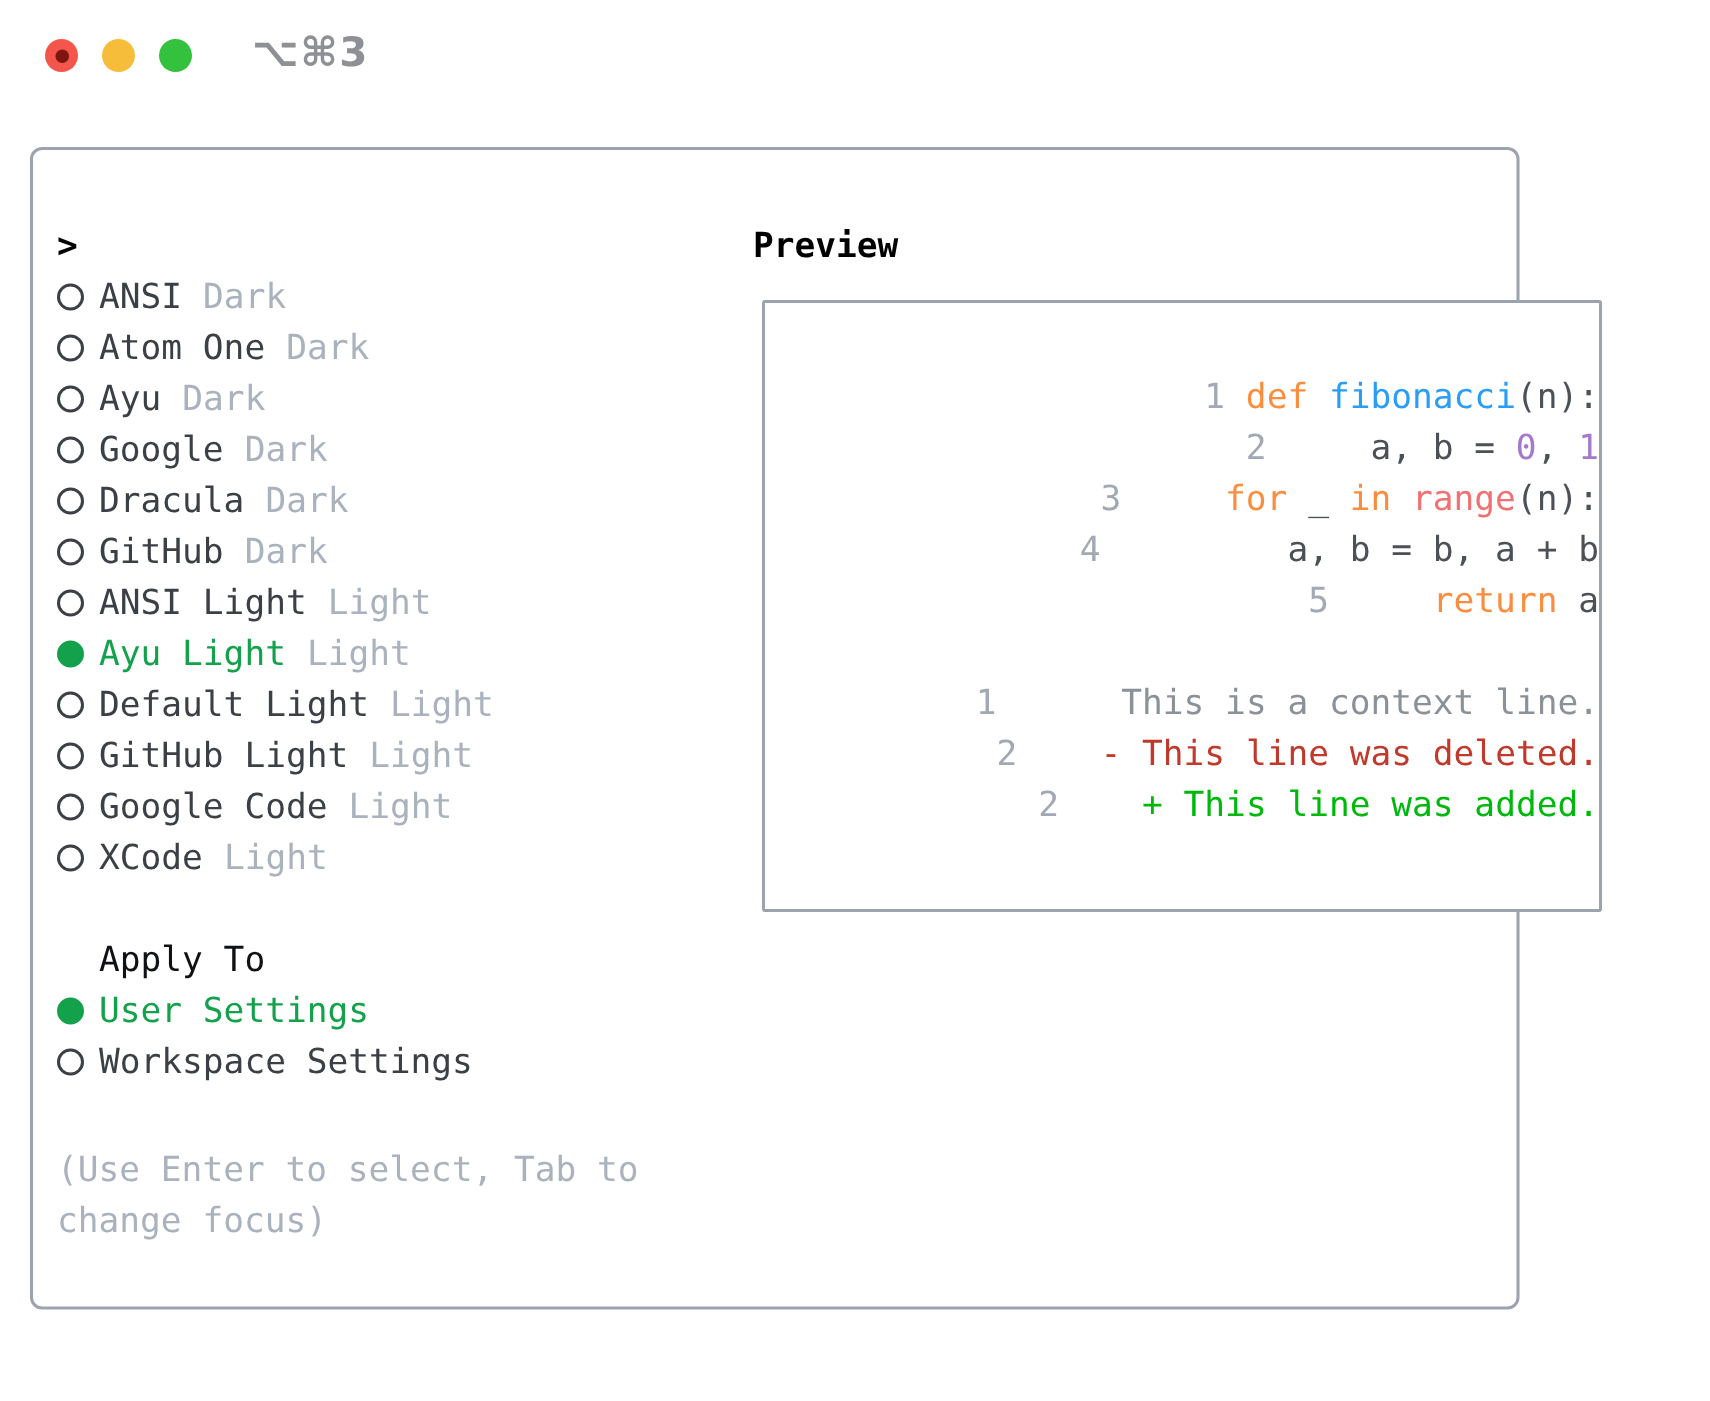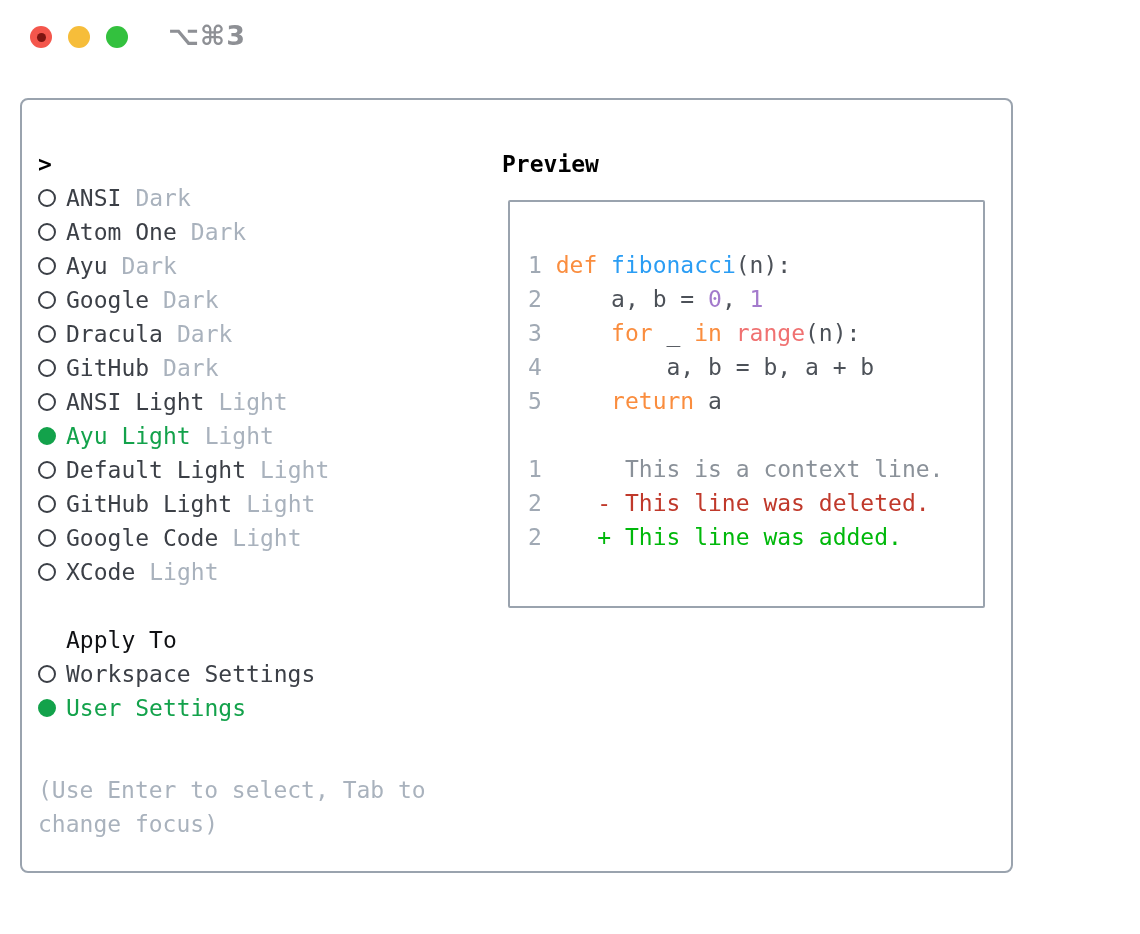--- a/index.html
+++ b/index.html
@@ -35,32 +35,32 @@
   .circle{width:14px;height:14px;border:2px solid var(--item,#3b3f46);border-radius:50%;box-sizing:content-box;}
   .circle.filled{background:var(--accent,#13a24b);border-color:var(--accent,#13a24b);}
   .header-text{color:var(--heading,#000);font-weight:700;}
   .item-name{color:var(--item,#3b3f46);}
   .item-name.selected{color:var(--accent,#13a24b);}
   .item-tag{color:var(--muted,#a9b2bd);margin-left:14px;}
   .left-col{position:absolute;left:16px;top:47px;}
   .apply-section{margin-top:34px;text-align:center;}
   .apply-label{padding-left:28px;color:#101114;}
   .hint{
-    margin-top:48px;width:410px;font-size:23px;line-height:34px;
+    margin-top:38px;width:410px;font-size:23px;line-height:34px;
     color:var(--muted,#a9b2bd);white-space:normal;word-wrap:break-word;
   }
   
   .preview-header{
     position:absolute;left:480px;top:47px;height:34px;display:flex;align-items:center;
     font-size:23px;font-weight:700;color:var(--heading,#000);
   }
   .preview-box{
-    position:absolute;left:486px;top:100px;width:477px;height:408px;
+    position:absolute;left:486px;top:100px;width:560px;height:408px;
     border:2px solid var(--border,#9aa3ae);border-radius:2px;box-sizing:border-box;
-    background:#fff;overflow:hidden;
+    background:#fff;overflow:hidden;text-align:right;
   }
   .code{padding:46px 0 0 18px;font-size:23px;line-height:34px;white-space:pre;}
   .code-line{height:34px;}
   .s-num{color:var(--linenum,#a0a9b4);}
   .s-kw{color:var(--kw,#fa8d3e);}
   .s-fn{color:var(--fn,#2a9df4);}
   .s-pl{color:var(--pl,#4c5158);}
   .s-lit{color:var(--lit,#a37acc);}
   .s-bi{color:var(--bi,#f07171);}
   .s-ctx{color:var(--ctx,#8a9199);}
@@ -101,22 +101,22 @@
           <div class="row"><span class="bullet-cell"><span class="circle"></span></span><span class="item-name">GitHub Light</span><span class="item-tag">Light</span></div>
           <div class="row"><span class="bullet-cell"><span class="circle"></span></span><span class="item-name">Google Code</span><span class="item-tag">Light</span></div>
           <div class="row"><span class="bullet-cell"><span class="circle"></span></span><span class="item-name">XCode</span><span class="item-tag">Light</span></div>
         </div>
 
       <div class="apply-section">
         <div class="row apply-label">
           <span>Apply To</span>
         </div>
         <div id="apply-list">
+            <div class="row"><span class="bullet-cell"><span class="circle filled"></span></span><span class="item-name selected">User Settings</span></div>
             <div class="row"><span class="bullet-cell"><span class="circle"></span></span><span class="item-name">Workspace Settings</span></div>
-            <div class="row"><span class="bullet-cell"><span class="circle filled"></span></span><span class="item-name selected">User Settings</span></div>
           </div>
       </div>
 
       <div class="hint">(Use Enter to select, Tab to change focus)</div>
     </div>
 
     <div class="preview-header">Preview</div>
 
     <div class="preview-box">
       <div class="code" id="code"><div class="code-line"><span class="s-num">1 </span><span class="s-kw">def</span><span class="s-pl"> </span><span class="s-fn">fibonacci</span><span class="s-pl">(n):</span></div><div class="code-line"><span class="s-num">2 </span><span class="s-pl">    a, b = </span><span class="s-lit">0</span><span class="s-pl">, </span><span class="s-lit">1</span></div><div class="code-line"><span class="s-num">3 </span><span class="s-pl">    </span><span class="s-kw">for</span><span class="s-pl"> _ </span><span class="s-kw">in</span><span class="s-pl"> </span><span class="s-bi">range</span><span class="s-pl">(n):</span></div><div class="code-line"><span class="s-num">4 </span><span class="s-pl">        a, b = b, a + b</span></div><div class="code-line"><span class="s-num">5 </span><span class="s-pl">    </span><span class="s-kw">return</span><span class="s-pl"> a</span></div><div class="code-line">&nbsp;</div><div class="code-line"><span class="s-num">1 </span><span class="s-ctx">     This is a context line.</span></div><div class="code-line"><span class="s-num">2 </span><span class="s-pl">   </span><span class="s-del">- This line was deleted.</span></div><div class="code-line"><span class="s-num">2 </span><span class="s-pl">   </span><span class="s-add">+ This line was added.</span></div></div>

